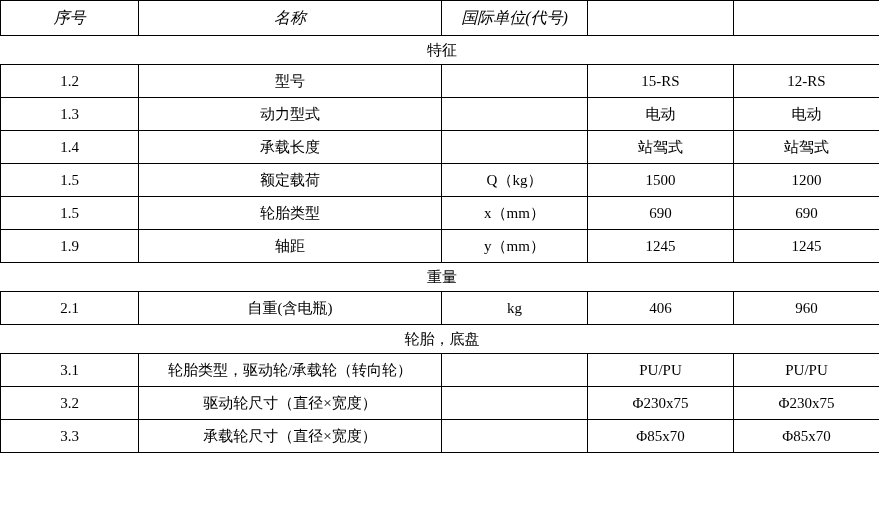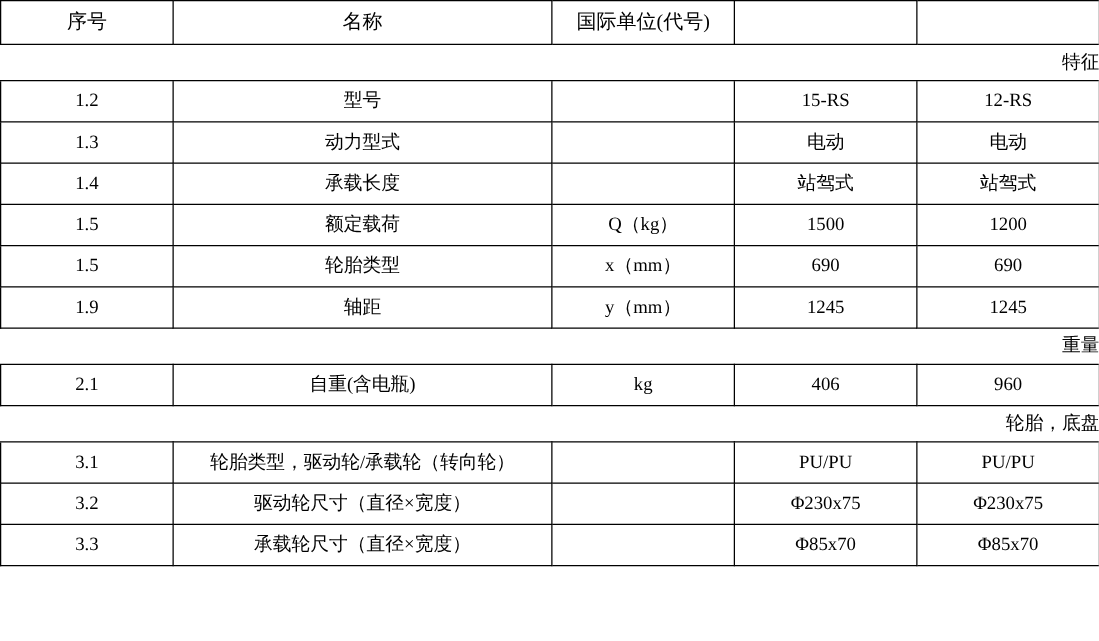--- a/index.html
+++ b/index.html
@@ -33,23 +33,24 @@
   
   col.c-no    { width: 138px; }
   col.c-name  { width: 303px; }
   col.c-unit  { width: 146px; }
   col.c-v1    { width: 146px; }
   col.c-v2    { width: 146px; }
 
   tr.header td {
     height: 34px;
     font-size: 16px;
+    font-style: italic;
   }
   tr.section td {
-    text-align: right;
+    text-align: center;
     padding-left: 4px;
     height: 28px;
     border-left: none;
     border-right: none;
   }
   td.section-cell {
     border-left: none !important;
     border-right: none !important;
     border-top: 1px solid #000;
     border-bottom: 1px solid #000;

